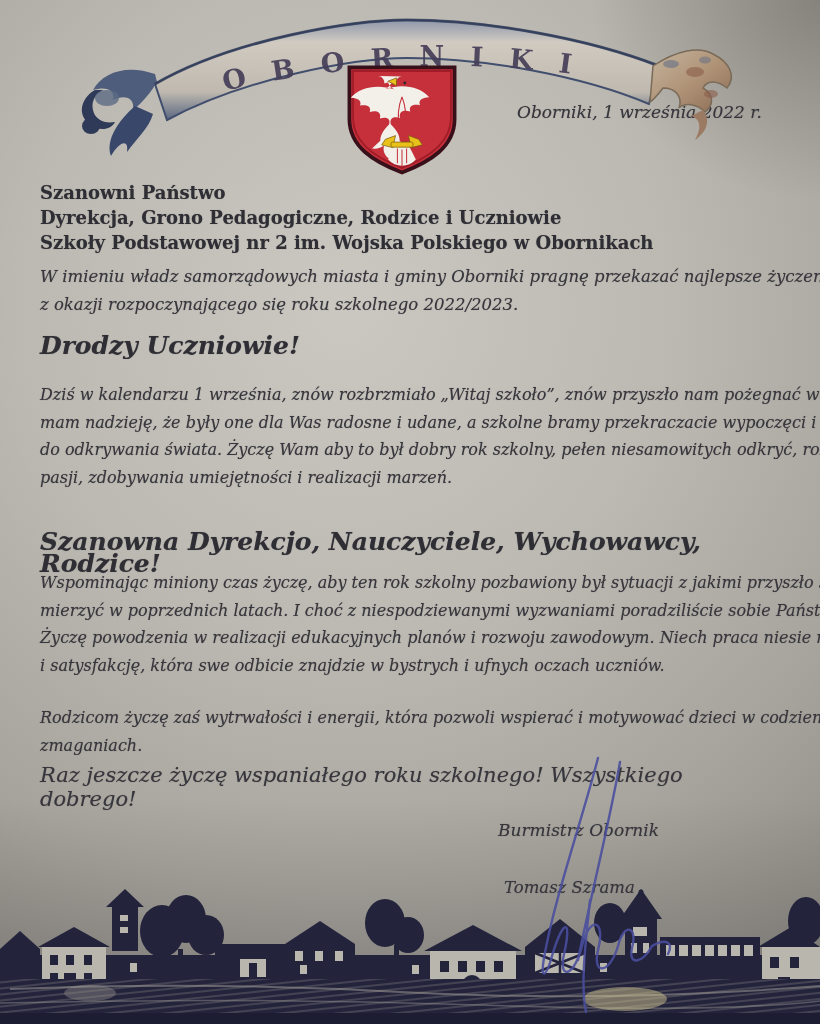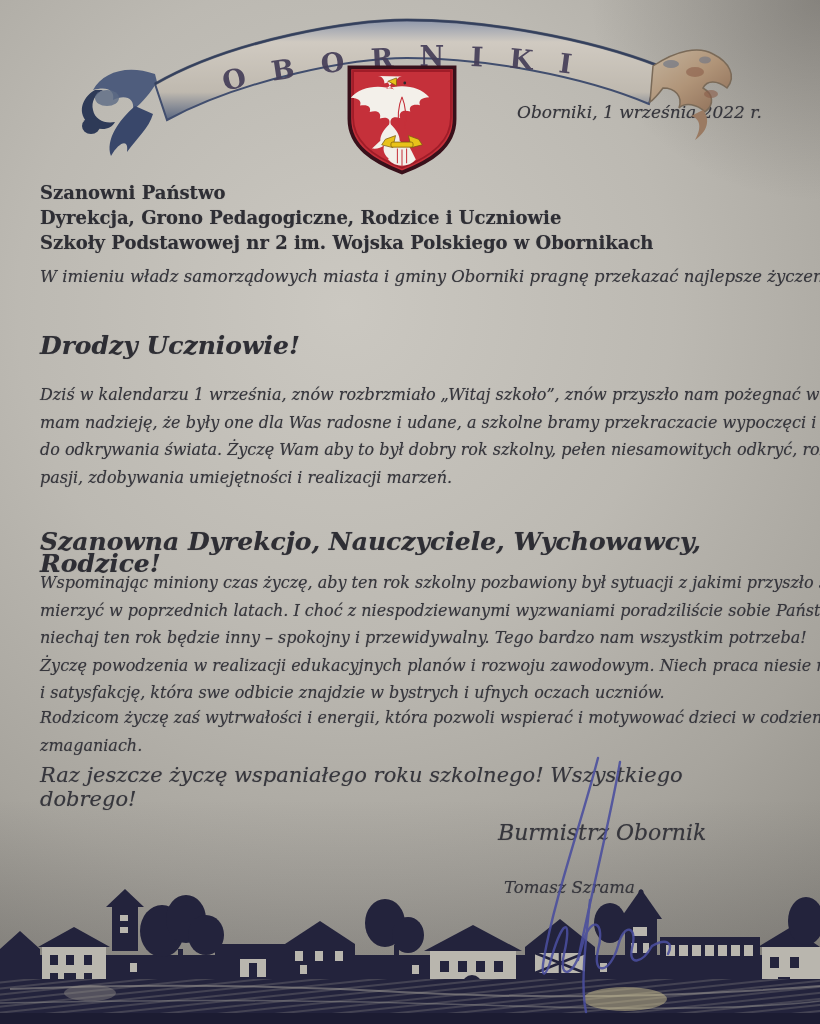--- a/index.html
+++ b/index.html
@@ -23,21 +23,21 @@
   .intro{top:263px;font-size:16.5px;line-height:28px;}
   .sec-heading{font-size:25px;line-height:22px;}
   .h1{top:335px;}
   .h2{top:531px;}
   .para{font-size:16px;line-height:27.5px;}
   .p1{top:381px;}
   .p2{top:569px;}
   .p3{top:704px;}
   .closing{top:763px;font-size:21px;}
   .dateline{top:102px;right:58px;font-size:17px;font-style:italic;}
-  .sig-title{top:820px;left:498px;font-size:22px;}
+  .sig-title{top:820px;left:498px;font-size:17px;}
   .sig-name{top:878px;left:504px;font-size:16.5px;z-index:6;}
   svg{display:block;}
   .banner-svg{top:2px;left:55px;z-index:2;}
   .crest-svg{top:60px;left:342px;z-index:3;}
   .skyline-svg{top:889px;left:0;z-index:4;}
   .signature-svg{top:750px;left:470px;z-index:7;}
 </style>
 </head>
 <body>
 
@@ -113,39 +113,39 @@
   <div class="abs dateline txt">Oborniki, 1 września 2022 r.</div>
 
   <div class="abs center-block salutation">
     <div class="line txt bold-serif">Szanowni Państwo</div>
     <div class="line txt bold-serif">Dyrekcja, Grono Pedagogiczne, Rodzice i Uczniowie</div>
     <div class="line txt bold-serif">Szkoły Podstawowej nr 2 im. Wojska Polskiego w Obornikach</div>
   </div>
 
   <div class="abs center-block intro">
     <div class="line txt ital">W imieniu władz samorządowych miasta i gminy Oborniki pragnę przekazać najlepsze życzenia</div>
+    <div class="line txt ital">z okazji rozpoczynającego się roku szkolnego 2022/2023.</div>
   </div>
 
   <div class="abs center-block h1 sec-heading">
     <span class="txt bold-serif ital">Drodzy Uczniowie!</span>
   </div>
   <div class="abs center-block para p1">
     <div class="line txt ital">Dziś w kalendarzu 1 września, znów rozbrzmiało „Witaj szkoło”, znów przyszło nam pożegnać wakacje –</div>
     <div class="line txt ital">mam nadzieję, że były one dla Was radosne i udane, a szkolne bramy przekraczacie wypoczęci i pełni energii</div>
     <div class="line txt ital">do odkrywania świata. Życzę Wam aby to był dobry rok szkolny, pełen niesamowitych odkryć, rozwijania</div>
     <div class="line txt ital">pasji, zdobywania umiejętności i realizacji marzeń.</div>
   </div>
 
   <div class="abs center-block h2 sec-heading">
     <span class="txt bold-serif ital">Szanowna Dyrekcjo, Nauczyciele, Wychowawcy, Rodzice!</span>
   </div>
   <div class="abs center-block para p2">
     <div class="line txt ital">Wspominając miniony czas życzę, aby ten rok szkolny pozbawiony był sytuacji z jakimi przyszło się nam</div>
     <div class="line txt ital">mierzyć w poprzednich latach. I choć z niespodziewanymi wyzwaniami poradziliście sobie Państwo wzorowo,</div>
-    <div class="line txt ital">niechaj ten rok będzie inny – spokojny i przewidywalny. Tego bardzo nam wszystkim potrzeba!</div>
     <div class="line txt ital">Życzę powodzenia w realizacji edukacyjnych planów i rozwoju zawodowym. Niech praca niesie radość</div>
     <div class="line txt ital">i satysfakcję, która swe odbicie znajdzie w bystrych i ufnych oczach uczniów.</div>
   </div>
 
   <div class="abs center-block para p3">
     <div class="line txt ital">Rodzicom życzę zaś wytrwałości i energii, która pozwoli wspierać i motywować dzieci w codziennych szkolnych</div>
     <div class="line txt ital">zmaganiach.</div>
   </div>
 
   <div class="abs center-block closing">

